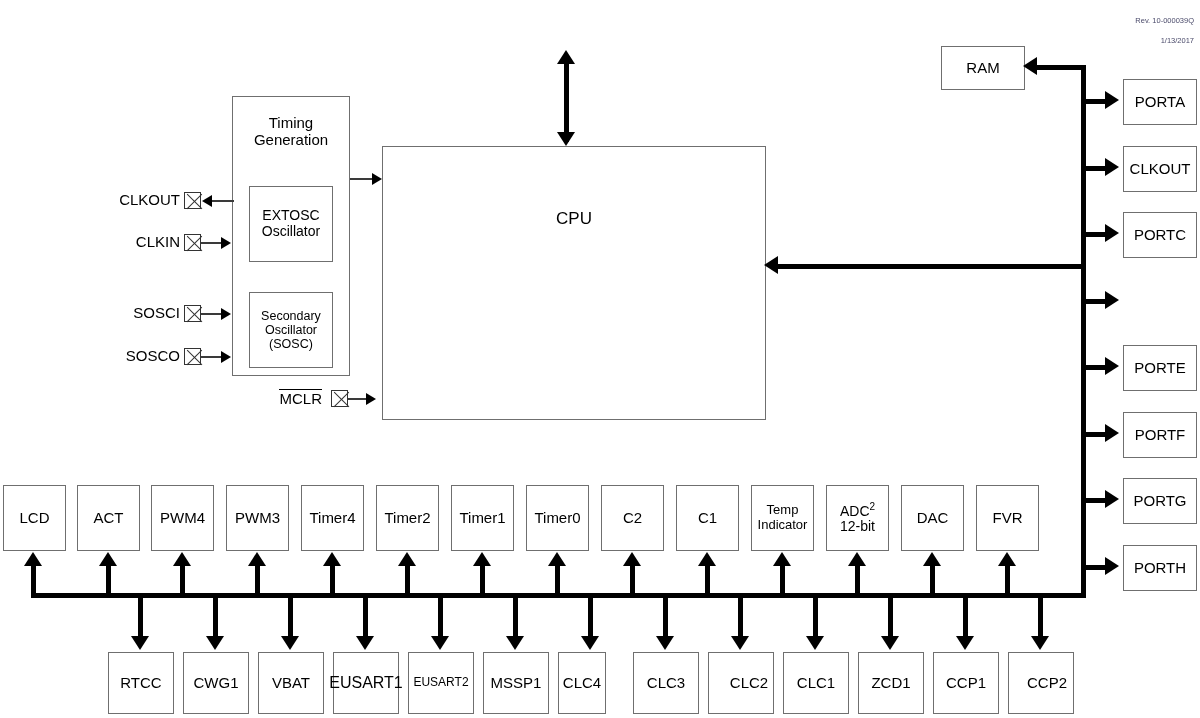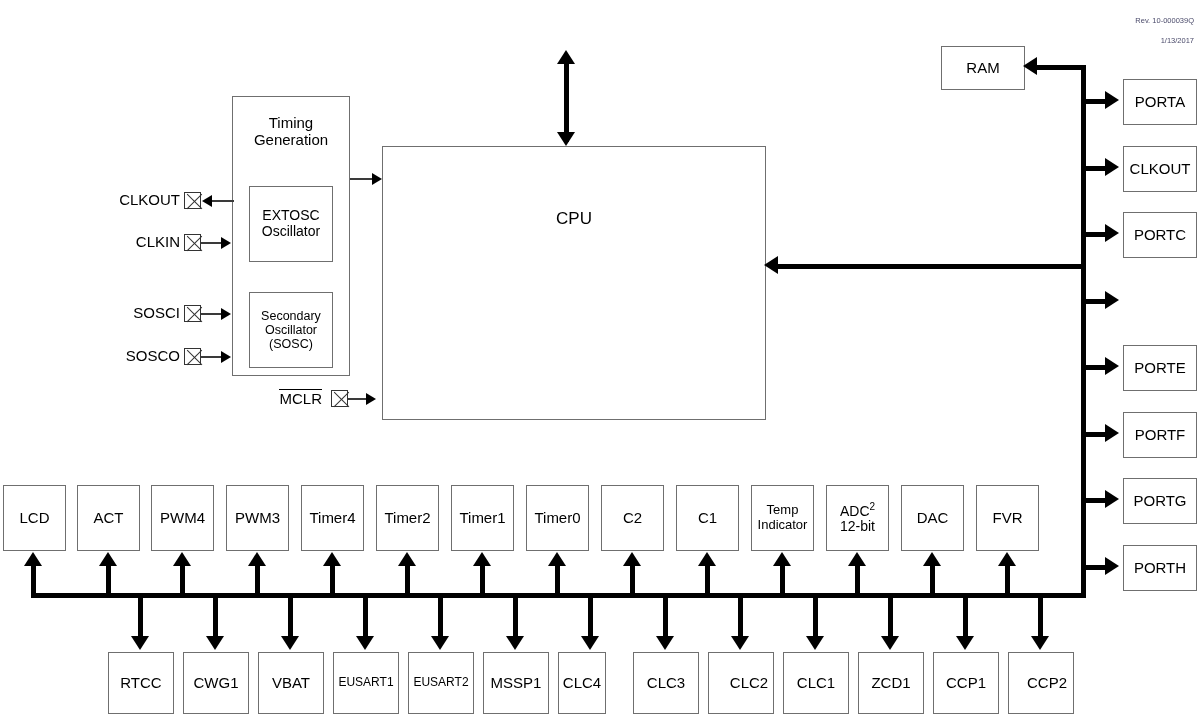--- a/index.html
+++ b/index.html
@@ -282,21 +282,21 @@
       </div>
     <div class="vline" style="left:213px;top:596px;height:42px;"></div>
     <div class="ar ar-down" style="left:206px;top:636px;"></div>
 
     <div class="box" style="left:258px;top:652px;width:66px;height:62px;">
       <span>VBAT</span>
       </div>
     <div class="vline" style="left:288px;top:596px;height:42px;"></div>
     <div class="ar ar-down" style="left:281px;top:636px;"></div>
 
-    <div class="box" style="left:333px;top:652px;width:66px;height:62px;font-size:12px;">
+    <div class="box" style="left:333px;top:652px;width:66px;height:62px;font-size:16px;">
       <span>EUSART1</span>
       </div>
     <div class="vline" style="left:363px;top:596px;height:42px;"></div>
     <div class="ar ar-down" style="left:356px;top:636px;"></div>
 
     <div class="box" style="left:408px;top:652px;width:66px;height:62px;font-size:12px;">
       <span>EUSART2</span>
       </div>
     <div class="vline" style="left:438px;top:596px;height:42px;"></div>
     <div class="ar ar-down" style="left:431px;top:636px;"></div>

